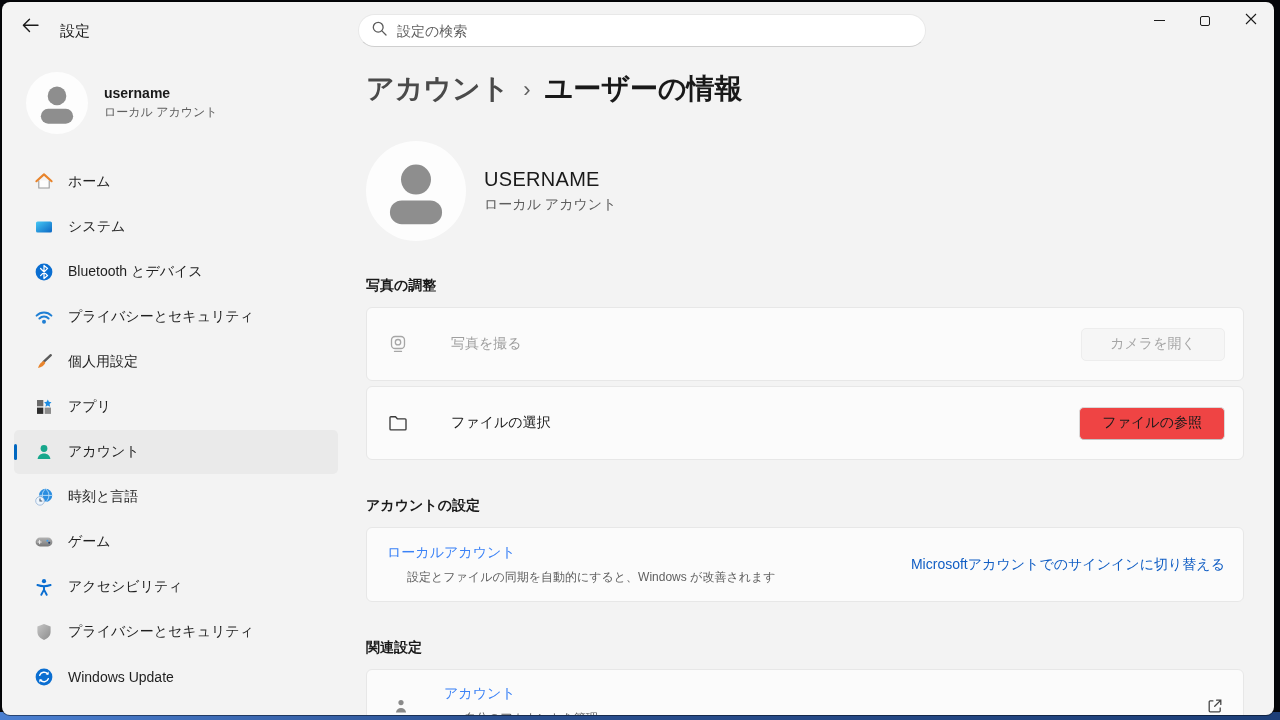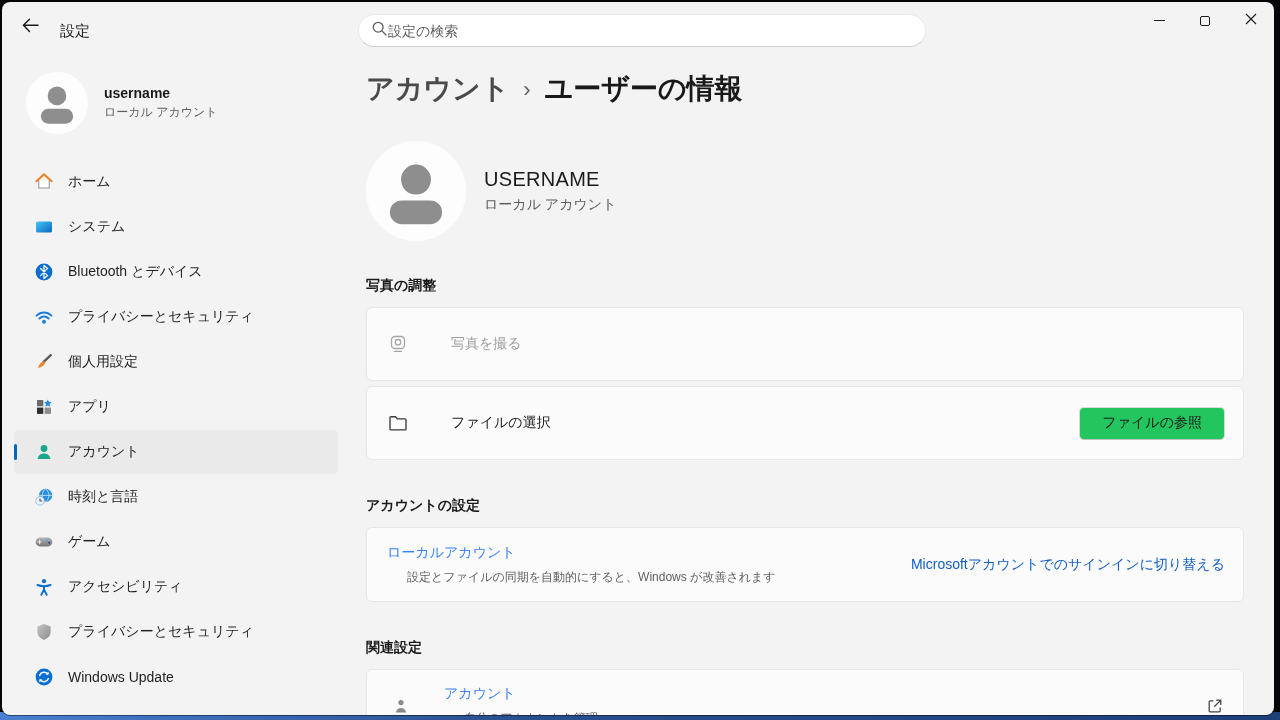--- a/index.html
+++ b/index.html
@@ -13,21 +13,21 @@
     background:#f3f3f3; border-radius:8px; overflow:hidden;
     box-shadow:0 0 0 1px rgba(0,0,0,.45); display:flex; flex-direction:column; }
 
   
   .titlebar { height:50px; flex:none; position:relative; }
   .back-btn { position:absolute; left:10px; top:10px; width:36px; height:30px;
     border:none; background:transparent; border-radius:4px; display:grid; place-items:center; cursor:pointer; }
   .app-title { position:absolute; left:58px; top:20px; font-size:15px; color:#1b1b1b; }
   .searchbox { position:absolute; left:356px; top:12px; width:568px; height:33px;
     background:#ffffff; border:1px solid #e8e8e8; border-bottom:1px solid #cfcfcf;
-    border-radius:17px; display:flex; align-items:center; padding:0 12px; }
+    border-radius:17px; display:flex; align-items:center; padding:0 12px; gap:9px; }
   .searchbox input { flex:1; border:none; outline:none; background:transparent;
     font-size:14px; color:#1b1b1b; font-family:inherit; }
   .searchbox input::placeholder { color:#5f5f5f; }
   .caption { position:absolute; right:0; top:0; display:flex; }
   .caption button { width:46px; height:37px; border:none; background:transparent;
     display:grid; place-items:center; cursor:pointer; }
   .gl-min { width:11px; height:1px; background:#1b1b1b; display:block; }
   .gl-max { width:10px; height:10px; border:1px solid #1b1b1b; border-radius:2px; display:block; }
 
   
@@ -64,21 +64,21 @@
   .section-title { font-size:14px; font-weight:700; color:#1a1a1a; margin:37px 0 12px; }
   .section-title.first { margin-top:36px; }
 
   .card { background:#fbfbfb; border:1px solid #e7e7e7; border-radius:6px;
     height:74px; display:flex; align-items:center; padding:0 18px 0 20px; margin-bottom:5px;gap:16px; }
   .card-icon { width:22px; height:22px; flex:none; }
   .row-label { font-size:14px; color:#1a1a1a; margin-left:26px; }
   .row-label.off { color:#9f9f9f; }
   .spacer { flex:1; }
   .btn { height:33px; min-width:144px; padding:0 22px; font-size:14px; font-family:inherit;
-    border-radius:5px; background:#22c55e; border:1px solid #d9d9d9; border-bottom-color:#c3c3c3;
+    border-radius:5px; background:#ef4444; border:1px solid #d9d9d9; border-bottom-color:#c3c3c3;
     color:#1b1b1b; cursor:pointer; }
   .btn.off { background:#f6f6f6; border-color:#ededed; color:#a6a6a6; cursor:default; }
 
   .card.two-line { height:75px; }
   .tl-title { font-size:14px; color:#3b82f6; }
   .tl-desc { font-size:12px; color:#5f5f5f; margin-top:7px;margin-left:20px; }
   .link { font-size:14px; color:#115ec4; cursor:pointer; text-decoration:none; }
 
   .card.related { height:74px; align-items:center; }
   .rel-icon { width:20px; height:20px; flex:none; margin-left:4px; }
@@ -322,20 +322,21 @@
           <svg viewBox="0 0 22 22">
               <g fill="none" stroke="#a6a6a6" stroke-width="1.3">
                 <rect x="4.5" y="3.5" width="13" height="12" rx="3.6"></rect>
                 <circle cx="11" cy="9.2" r="2.7"></circle>
                 <path d="M7.5 18.4h7" stroke-linecap="round"></path>
               </g>
             </svg>
         </span>
         <span class="row-label off">写真を撮る</span>
         <span class="spacer"></span>
+        <button class="btn off">カメラを開く</button>
       </div>
 
       <div class="card">
         <span class="card-icon">
           <svg viewBox="0 0 22 22">
               <path d="M3 17V5.6c0-.5.4-.9.9-.9h4.6l1.8 2.1h7.8c.5 0 .9.4.9.9v9.3c0 .5-.4.9-.9.9H3.9c-.5 0-.9-.4-.9-.9z" fill="none" stroke="#3a3a3a" stroke-width="1.35" stroke-linejoin="round"></path>
             </svg>
         </span>
         <span class="row-label">ファイルの選択</span>
         <span class="spacer"></span>

